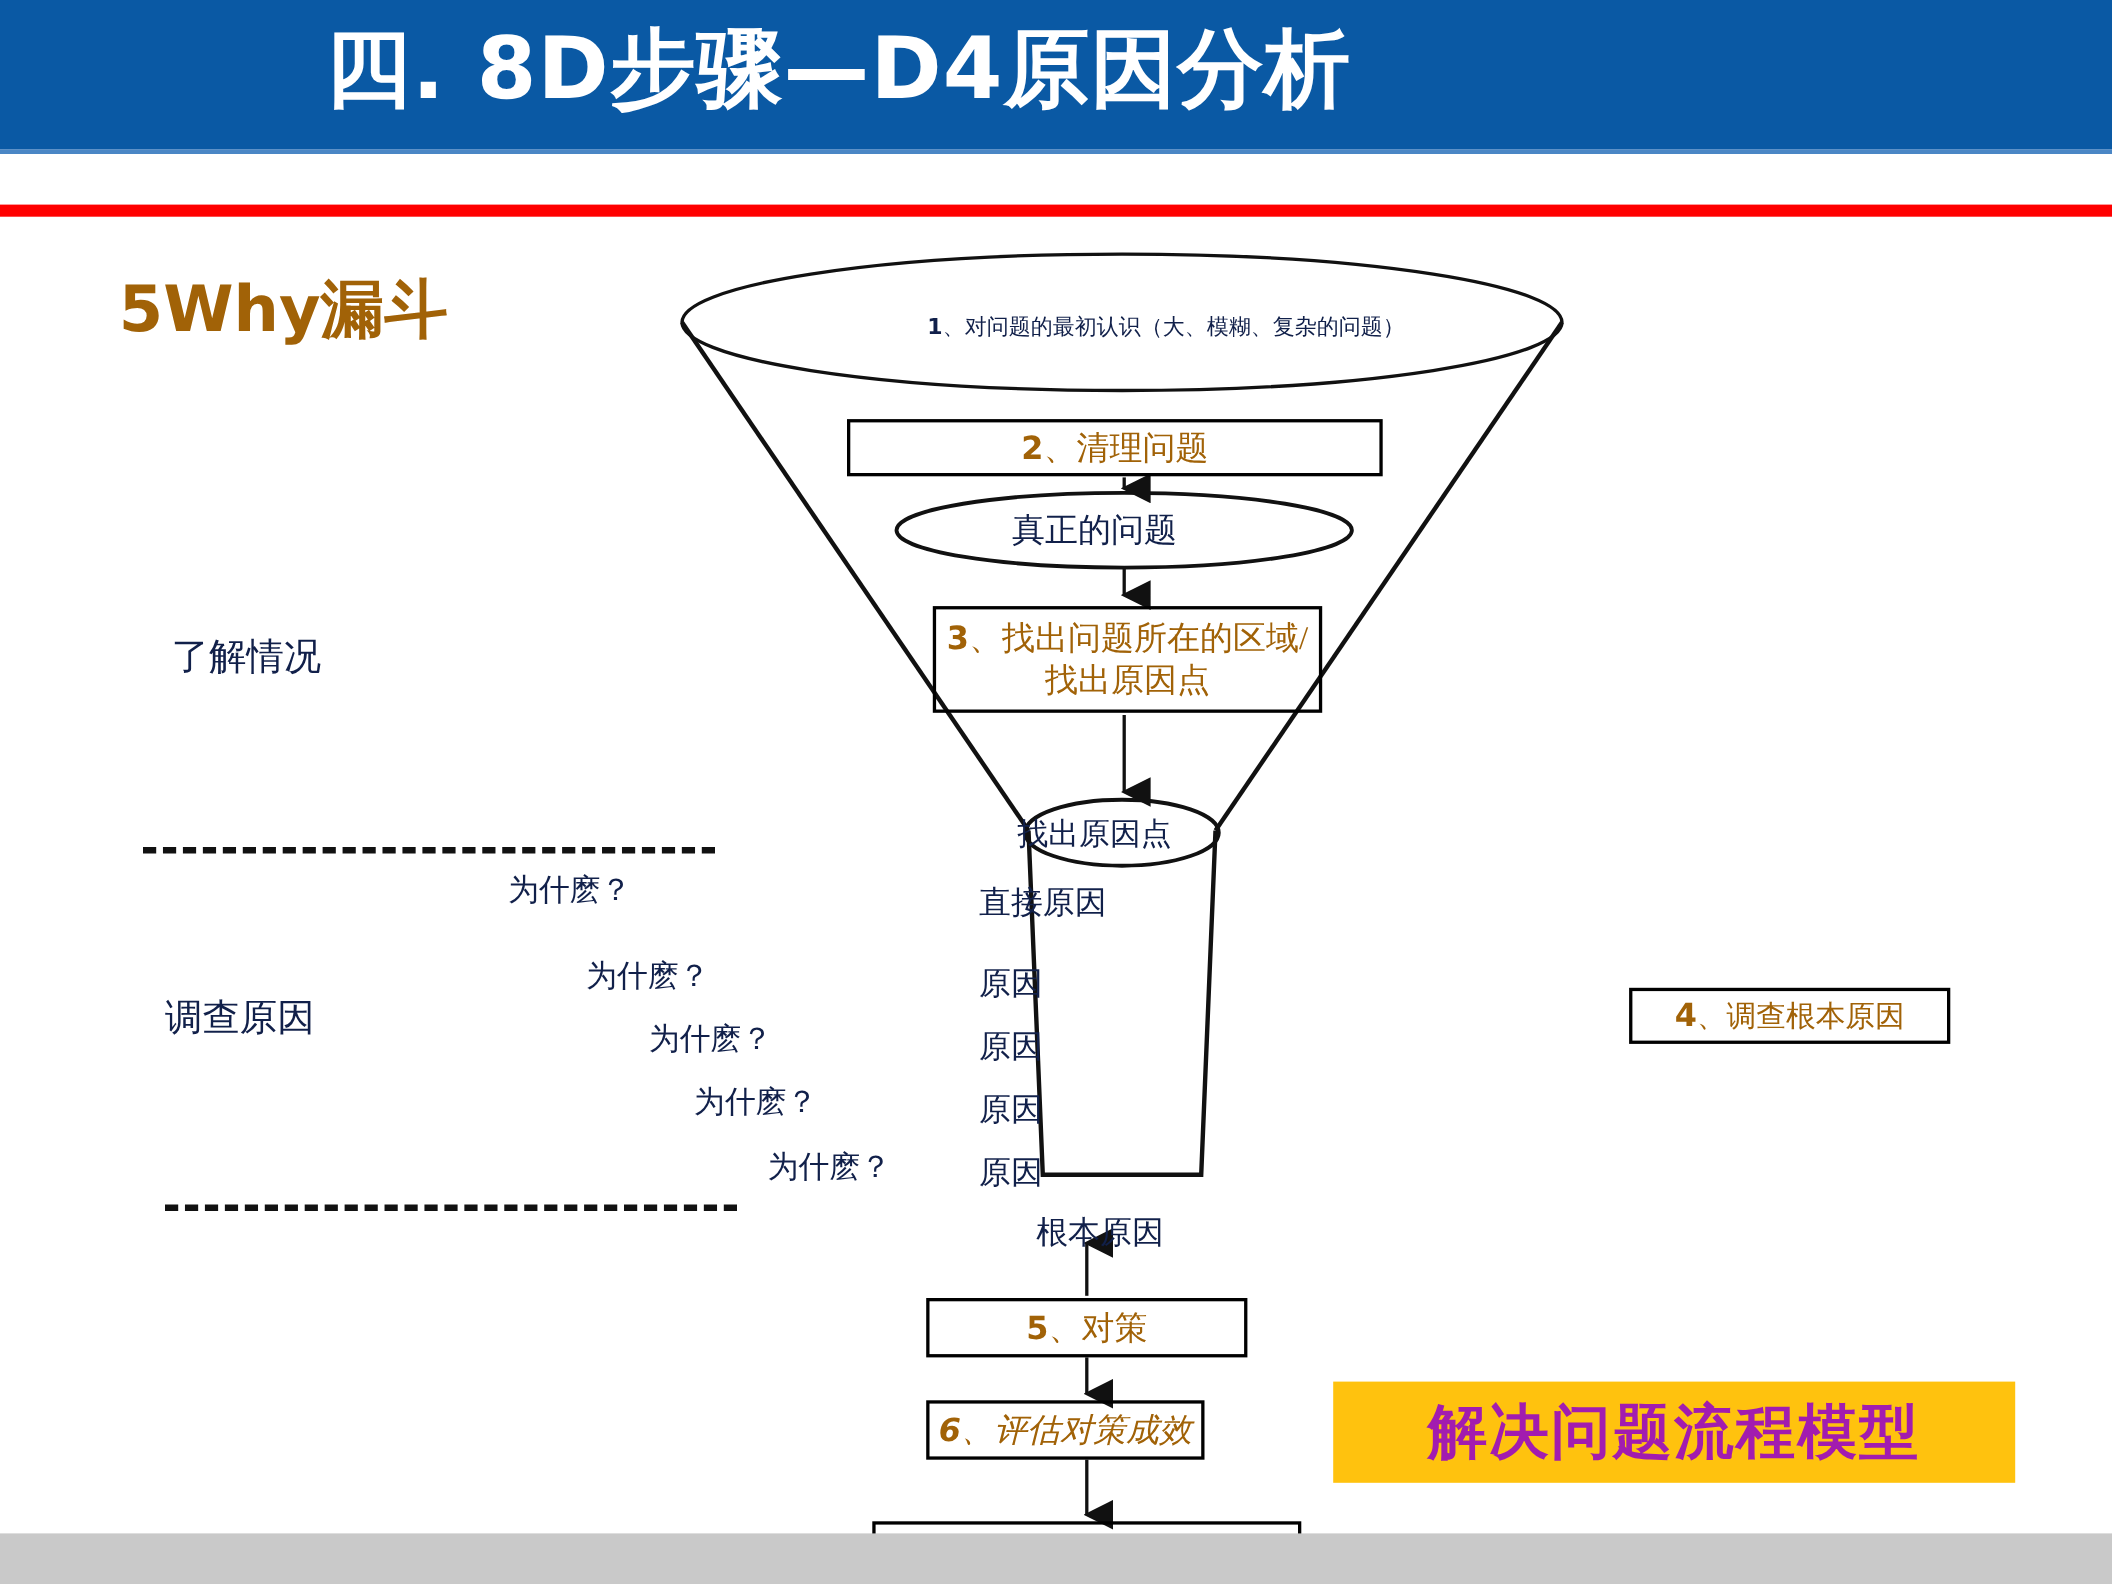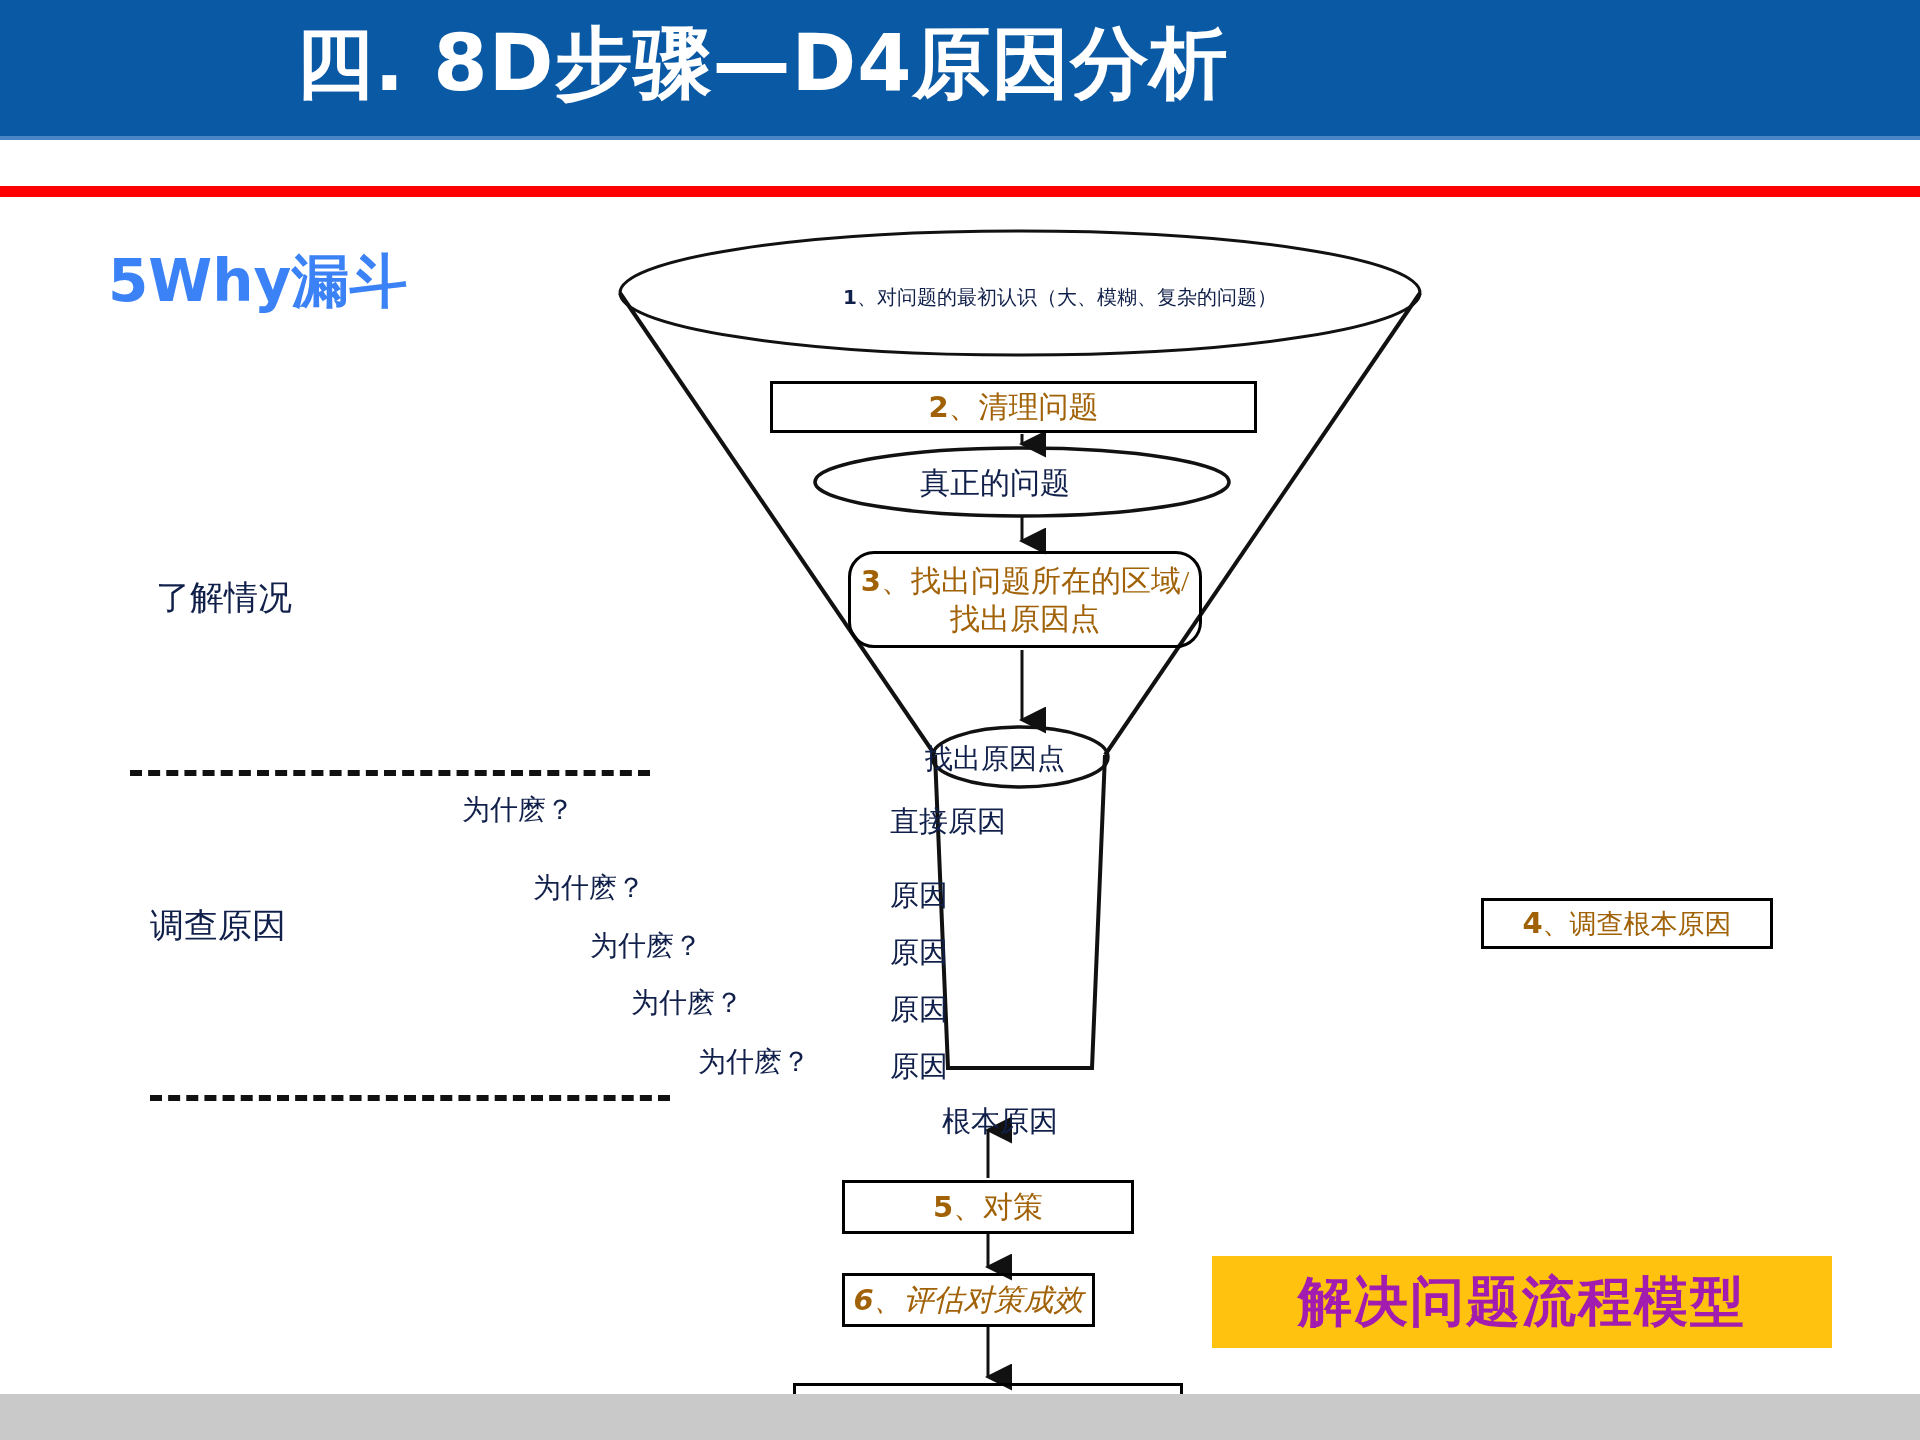--- a/index.html
+++ b/index.html
@@ -48,21 +48,21 @@
     position: absolute;
     left: 0; top: 186px;
     width: 1920px; height: 11px;
     background: #FF0000;
   }
 
   
   .why-title {
     position: absolute;
     left: 108px; top: 248px;
-    color: #3b82f6;
+    color: #a16207;
     font-family: "DejaVu Sans", "Liberation Sans", sans-serif;
     font-weight: bold;
     font-size: 58px;
     line-height: 66px;
     white-space: nowrap;
     text-align: center;
   }
   .side-label {
     position: absolute;
     color: #11204a;
@@ -114,21 +114,21 @@
     display: flex;
     align-items: center;
     justify-content: center;
     text-align: center;
     white-space: nowrap;
   }
   .flow-box b { font-family: "DejaVu Sans", "Liberation Sans", sans-serif; font-size: 29px; }
   .flow-box.two-line { flex-direction: column; white-space: normal; }
 
   #box-step2 { left: 770px; top: 381px;  width: 487px; height: 52px; }
-  #box-step3 { left: 848px; top: 551px;  width: 354px; height: 97px; border-radius: 26px; }
+  #box-step3 { left: 848px; top: 551px;  width: 354px; height: 97px; }
   #box-step4 { left: 1481px; top: 898px; width: 292px; height: 51px; font-size: 27px; }
   #box-step5 { left: 842px; top: 1180px; width: 292px; height: 54px; }
   #box-step6 { left: 842px; top: 1273px; width: 253px; height: 54px; font-style: italic; }
   #box-step7 { left: 793px; top: 1383px; width: 390px; height: 53px; font-size: 27px; }
 
   
   .ellipse-text {
     position: absolute;
     color: #11204a;
     text-align: center;

